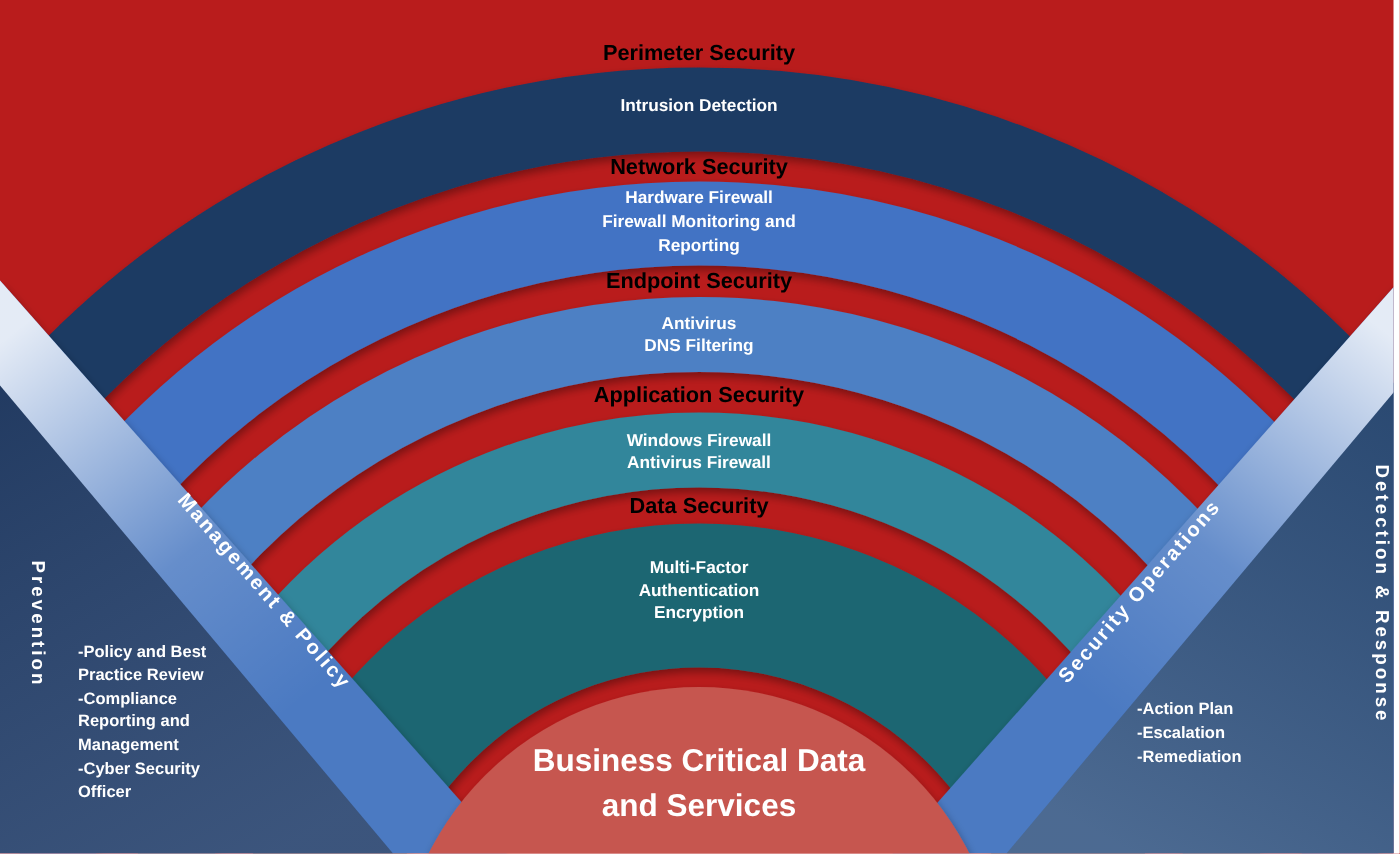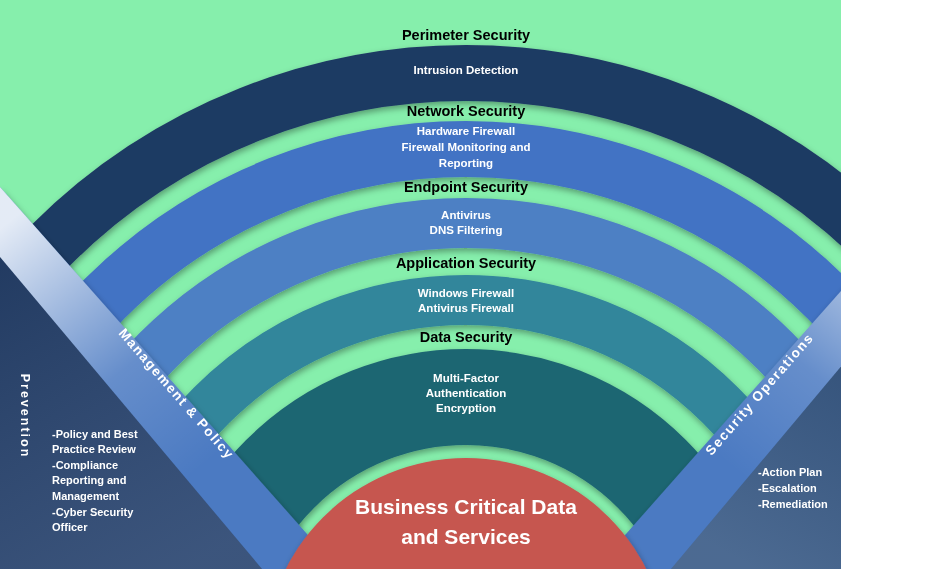--- a/index.html
+++ b/index.html
@@ -1,20 +1,20 @@
 <!DOCTYPE html>
 <html><head>
 <meta charset="utf-8">
 <style>
   html, body { margin: 0; padding: 0; background: #ffffff; }
   .stage {
     position: relative;
-    width: 841px;
+    width: 929px;
     height: 569px;
-    background: #86efac;
+    background: #b91c1c;
     overflow: hidden;
     font-family: "Liberation Sans", sans-serif;
   }
   svg { display: block; }
   .ring { fill: none; }
   .layer-title {
     font-family: "Liberation Sans", sans-serif;
     font-size: 14.5px;
     font-weight: bold;
     fill: #000000;

